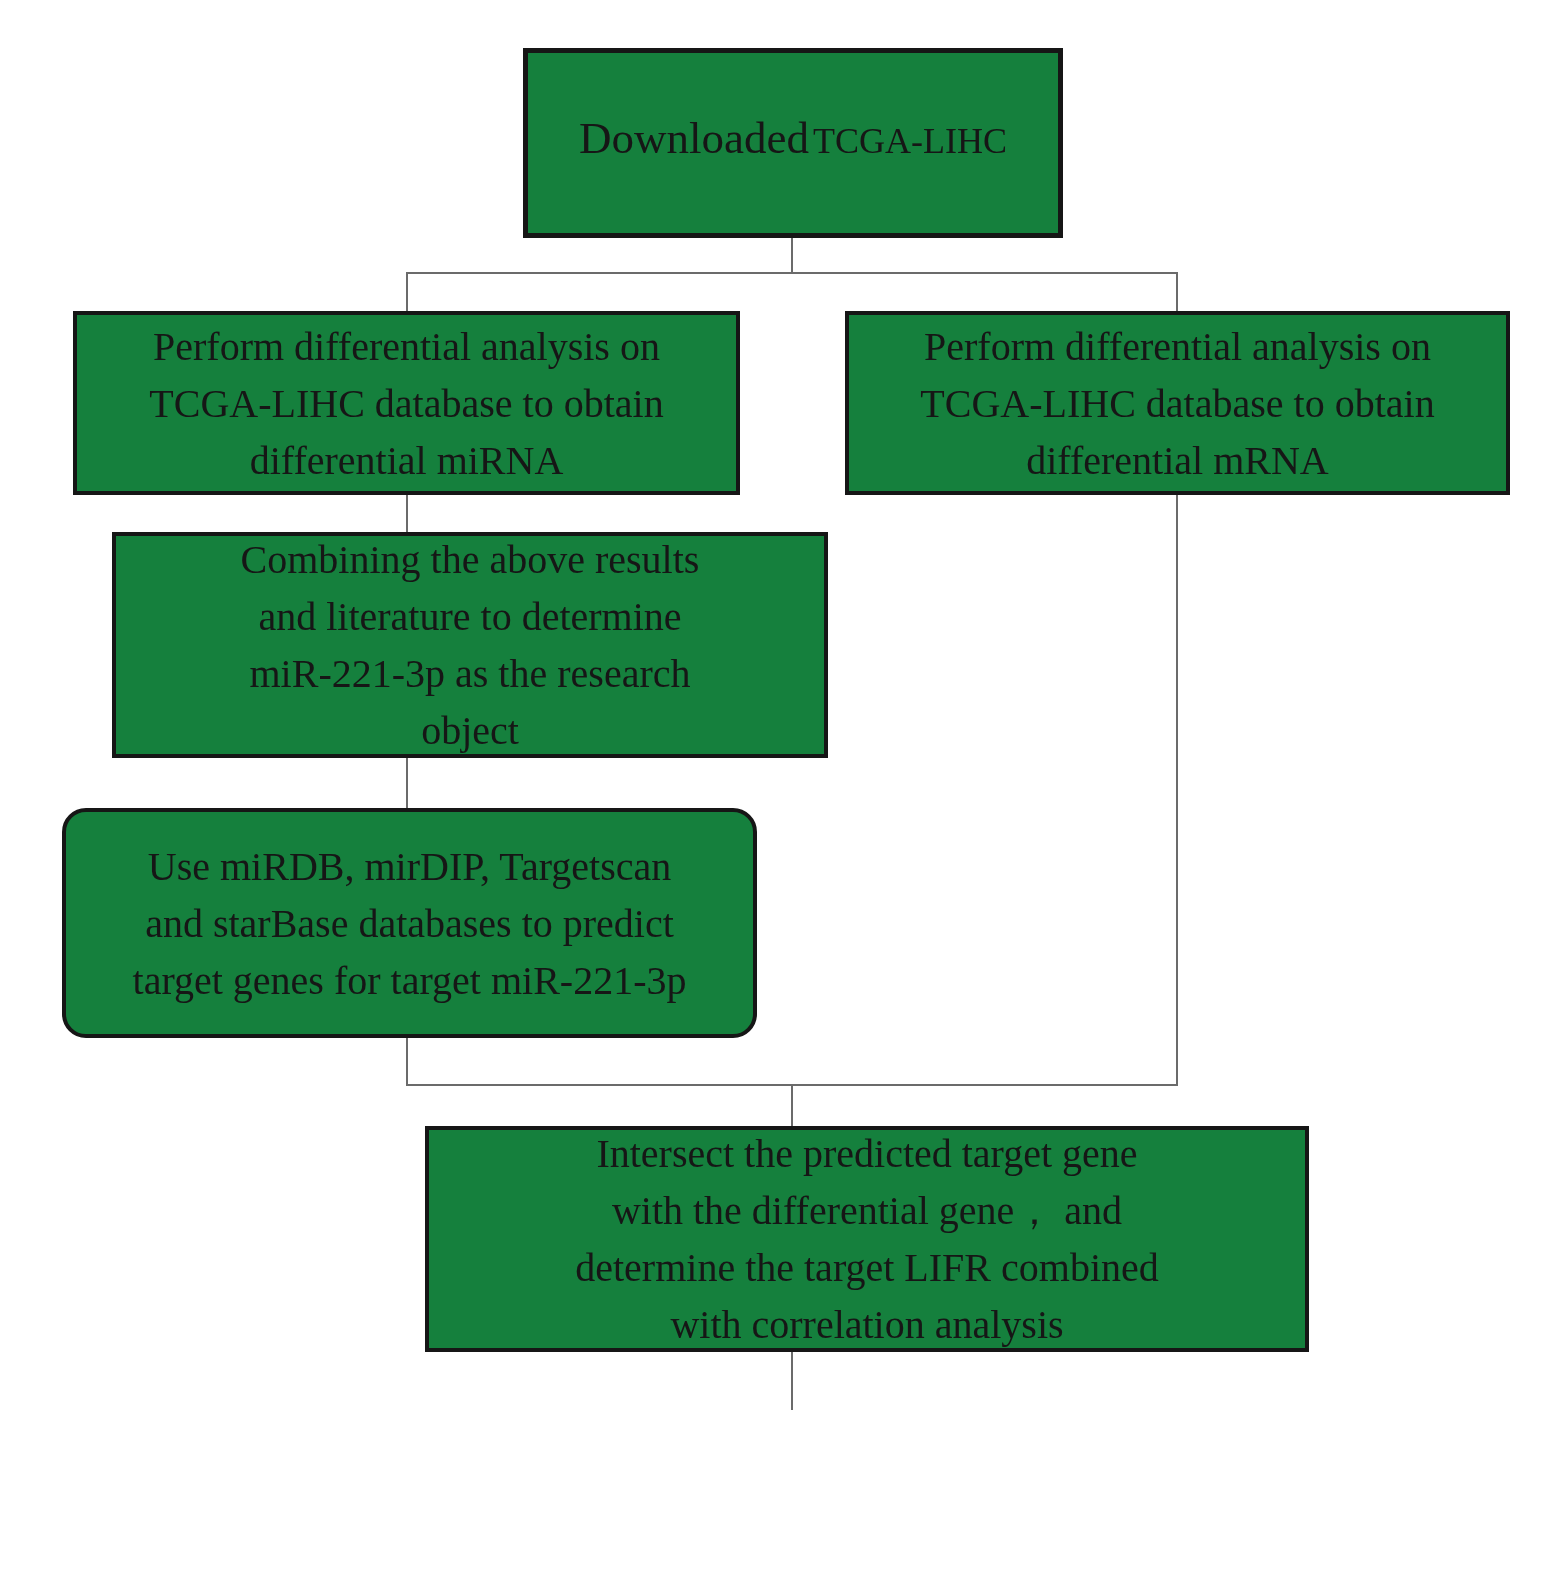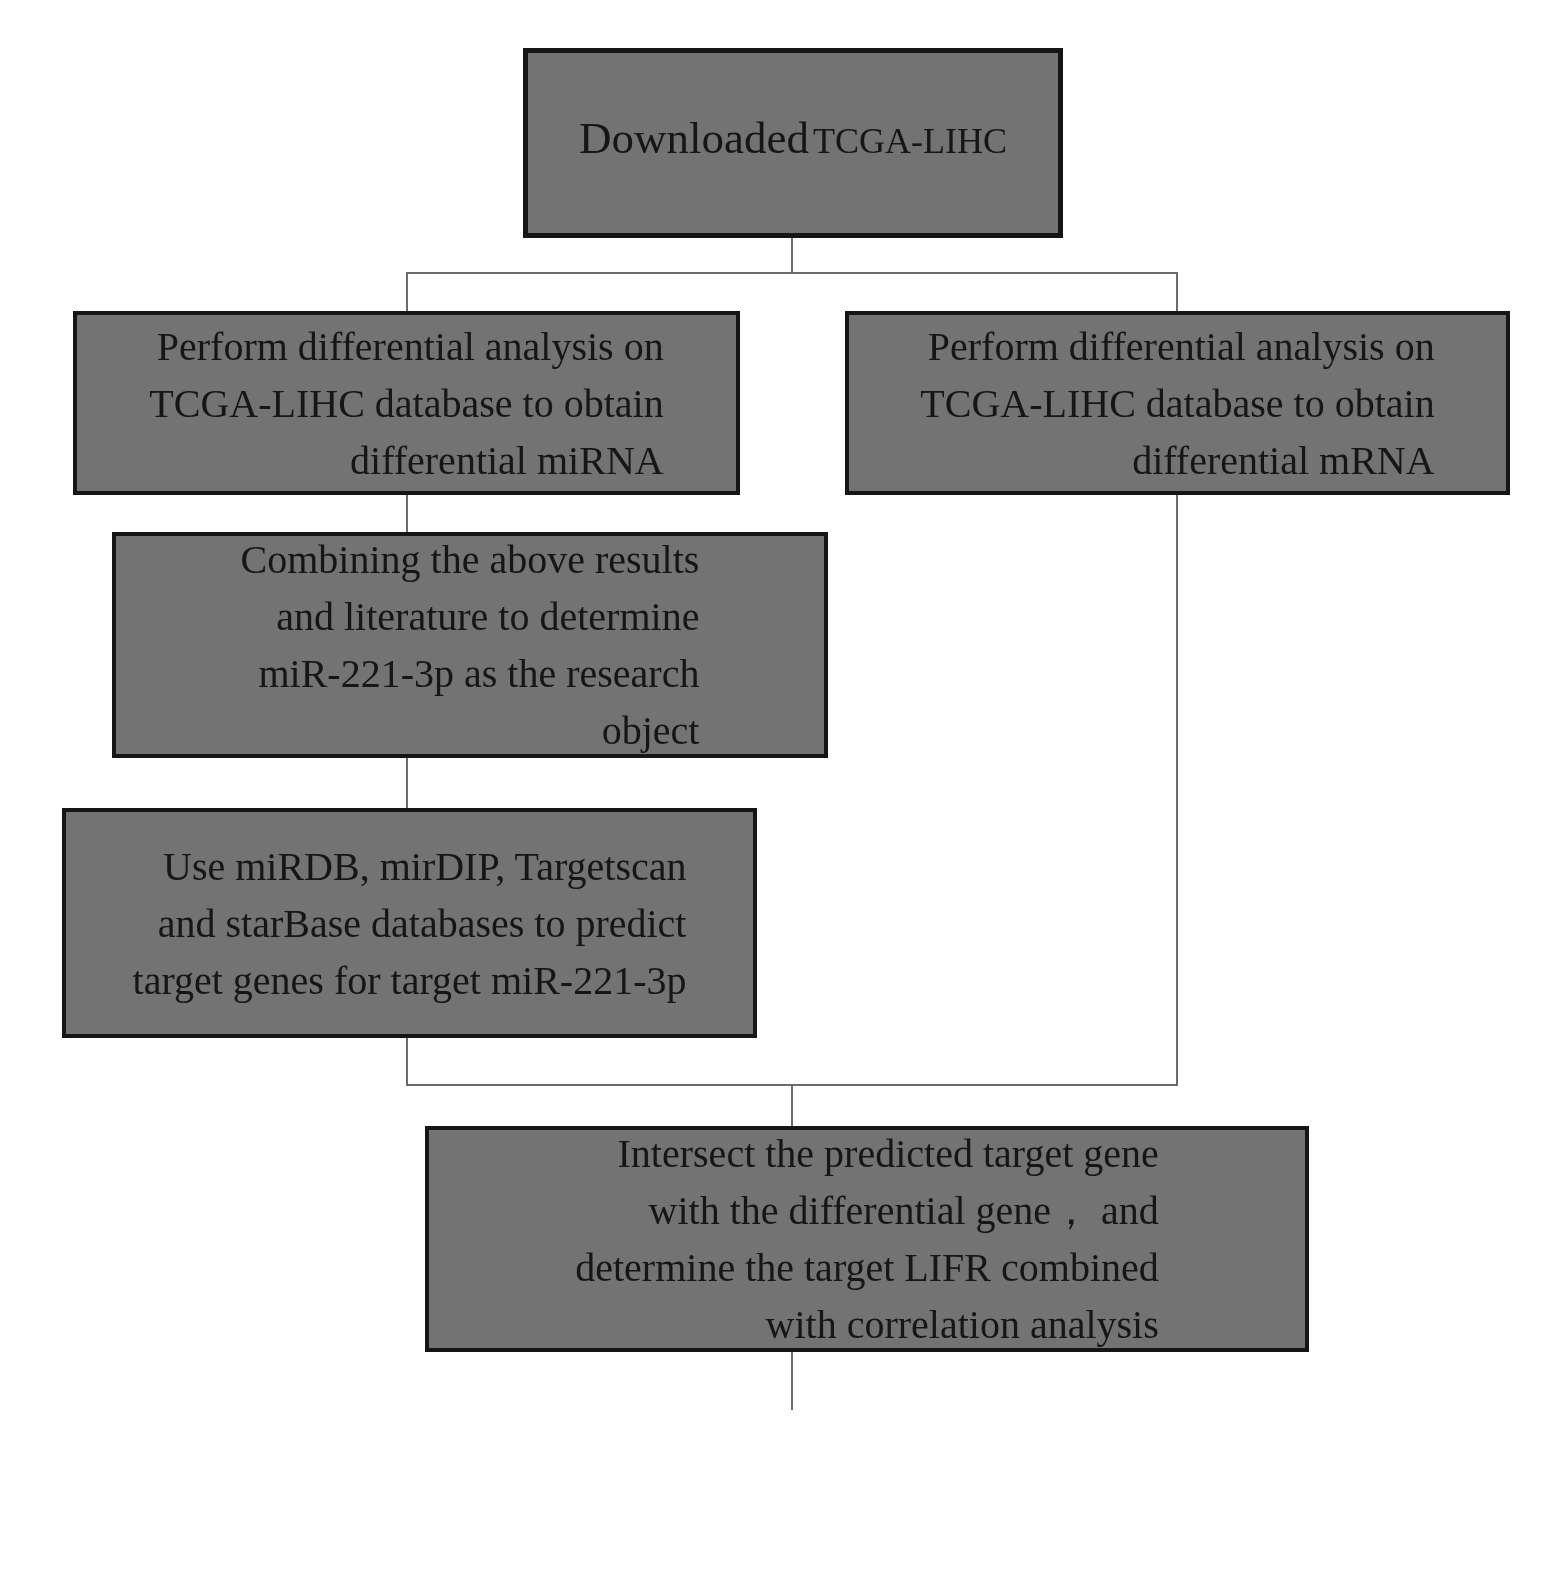--- a/index.html
+++ b/index.html
@@ -13,36 +13,36 @@
     height: 1573px;
     background: #ffffff;
     font-family: "Liberation Serif", "DejaVu Serif", serif;
     color: #161616;
   }
   
   .node {
     position: absolute;
     box-sizing: border-box;
     border: 4px solid #161616;
-    background: #737373;
+    background: #15803d;
     display: flex;
     align-items: center;
     justify-content: center;
-    text-align: right;
+    text-align: center;
   }
   .box-text {
     white-space: pre-line;
     font-size: 40px;
     line-height: 57px;
   }
   #n0 { left: 523px; top: 48px;  width: 540px; height: 190px; border-width: 5px; }
   #n1 { left: 73px;  top: 311px; width: 667px; height: 184px; }
   #n2 { left: 845px; top: 311px; width: 665px; height: 184px; }
   #n3 { left: 112px; top: 532px; width: 716px; height: 226px; }
-  #n4 { left: 62px;  top: 808px; width: 695px; height: 230px; }
+  #n4 { left: 62px;  top: 808px; width: 695px; height: 230px; border-radius: 24px; }
   #n5 { left: 425px; top: 1126px; width: 884px; height: 226px; }
   #n6 { left: 525px; top: 1408px; width: 540px; height: 124px; }
   
   .topline { line-height: 62px; }
   .seg-big   { font-size: 45px; }
   .seg-small { font-size: 36px; }
   
   .line {
     position: absolute;
     background: #6b6b6b;

